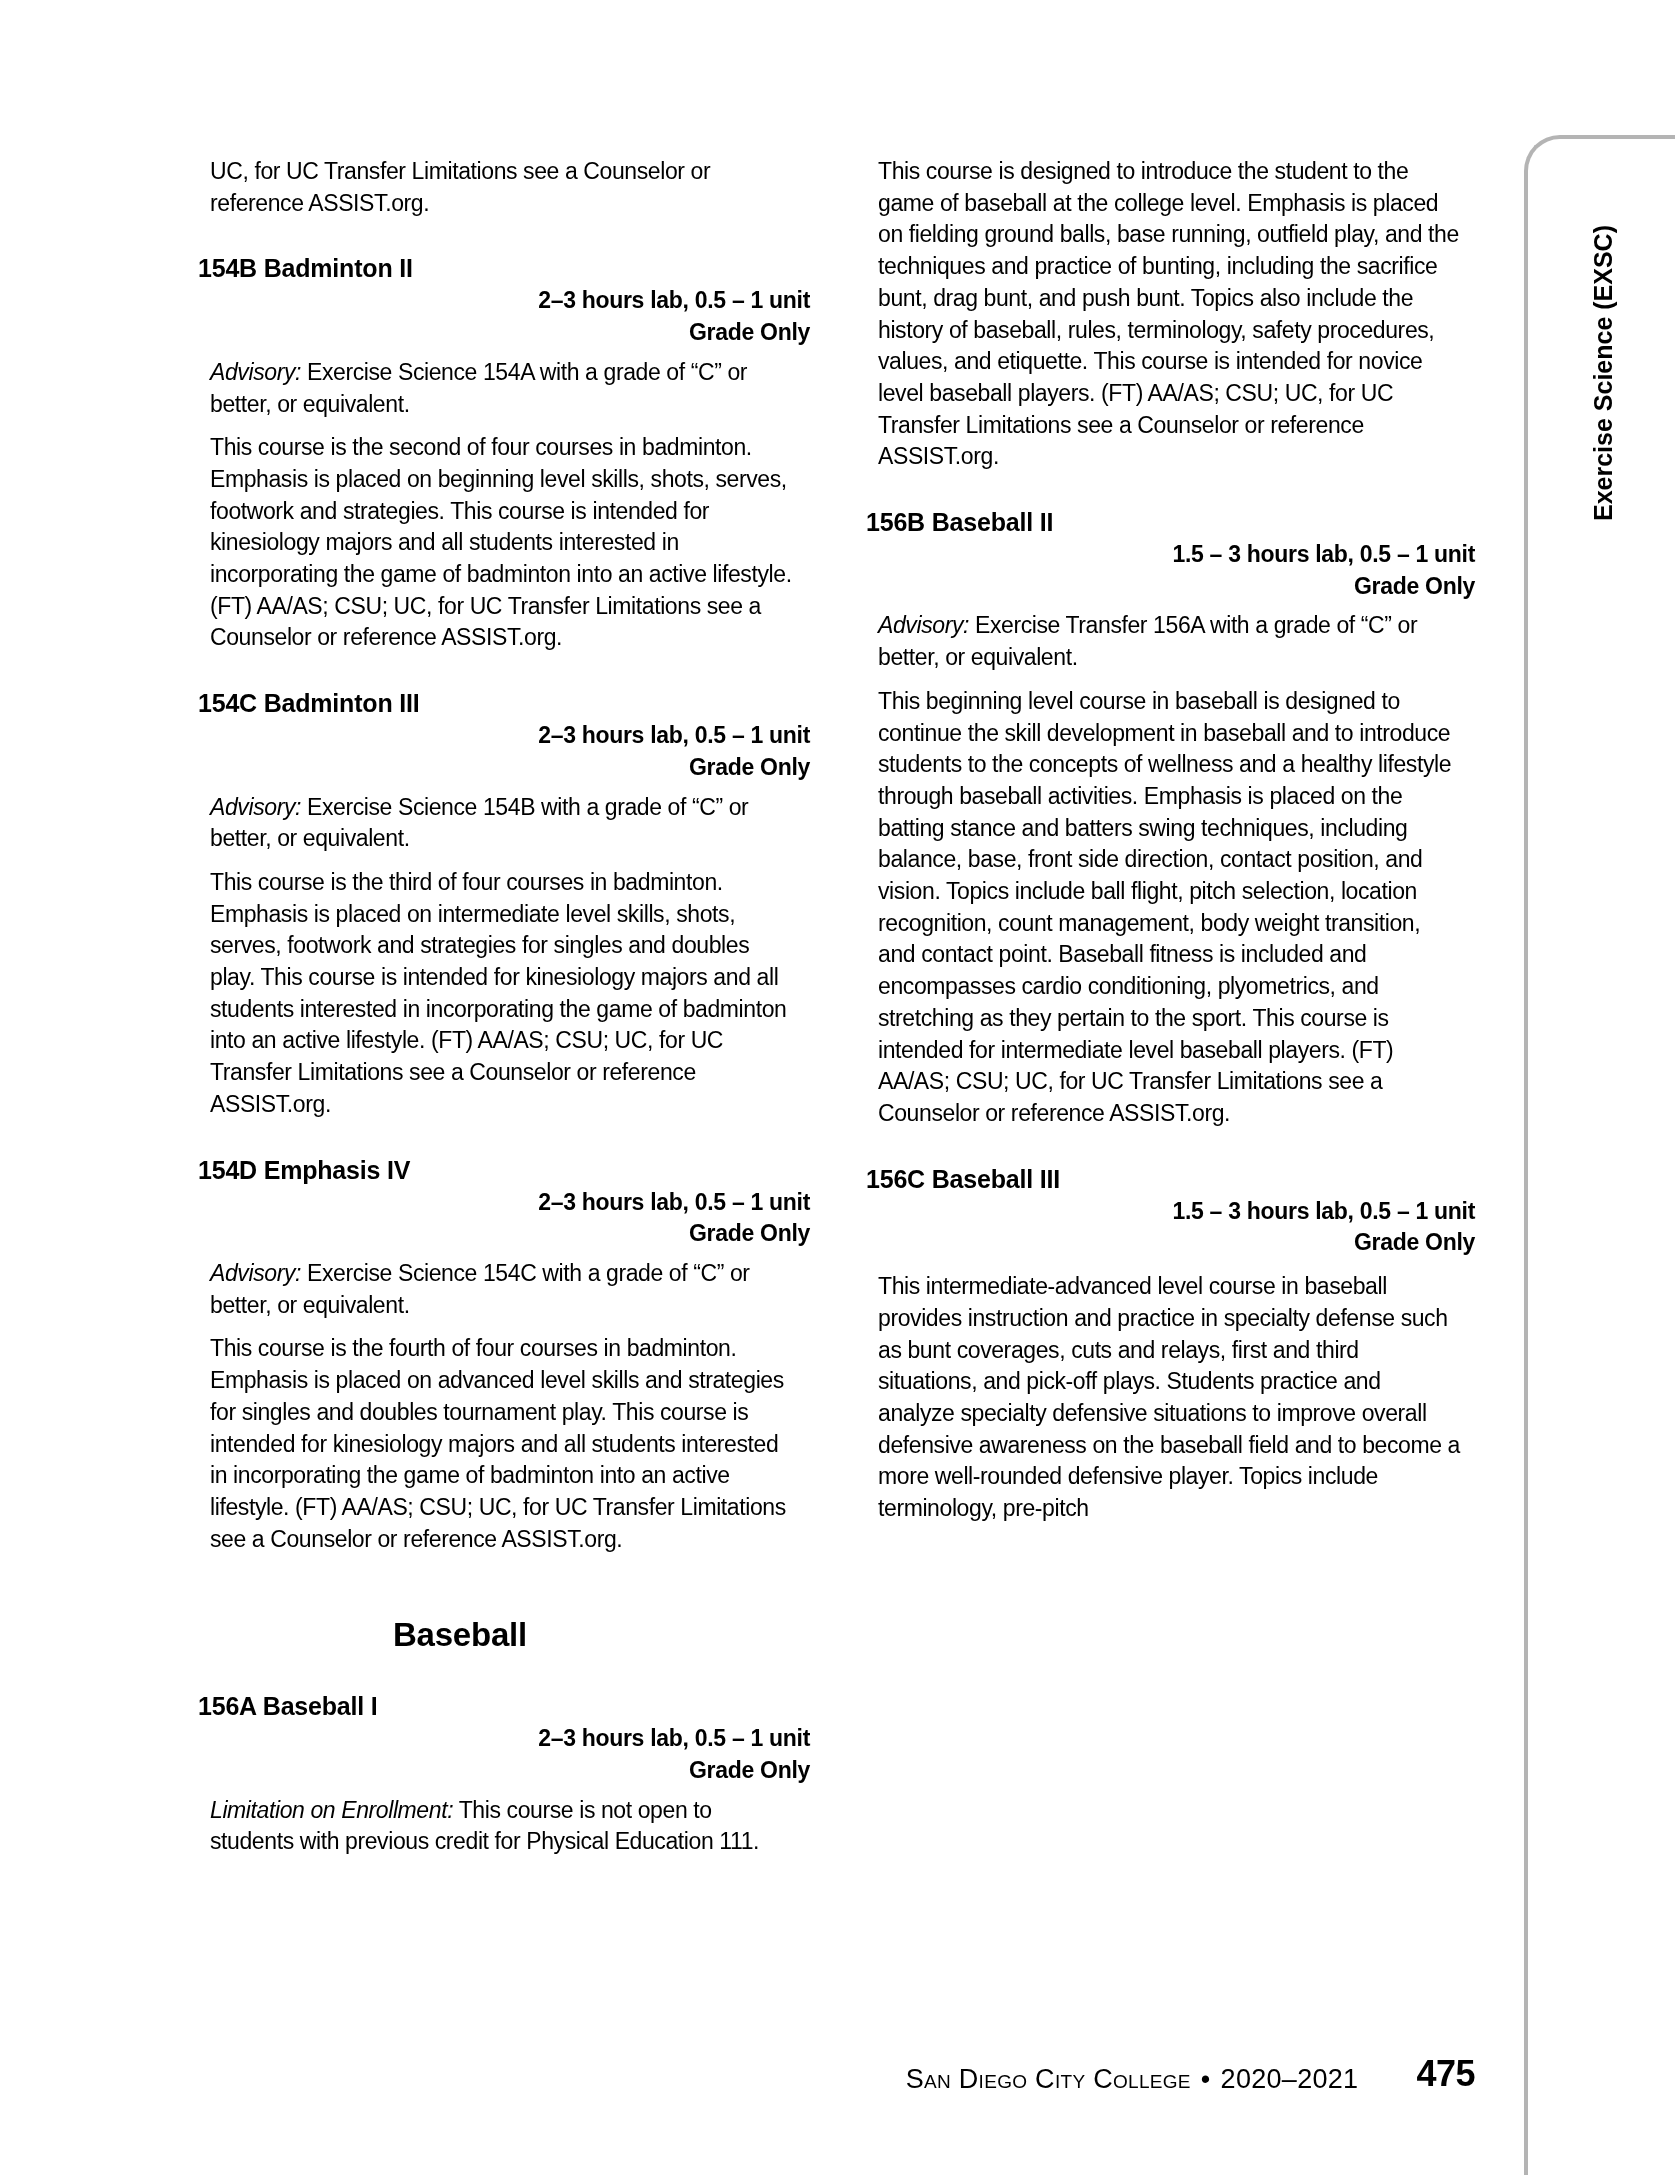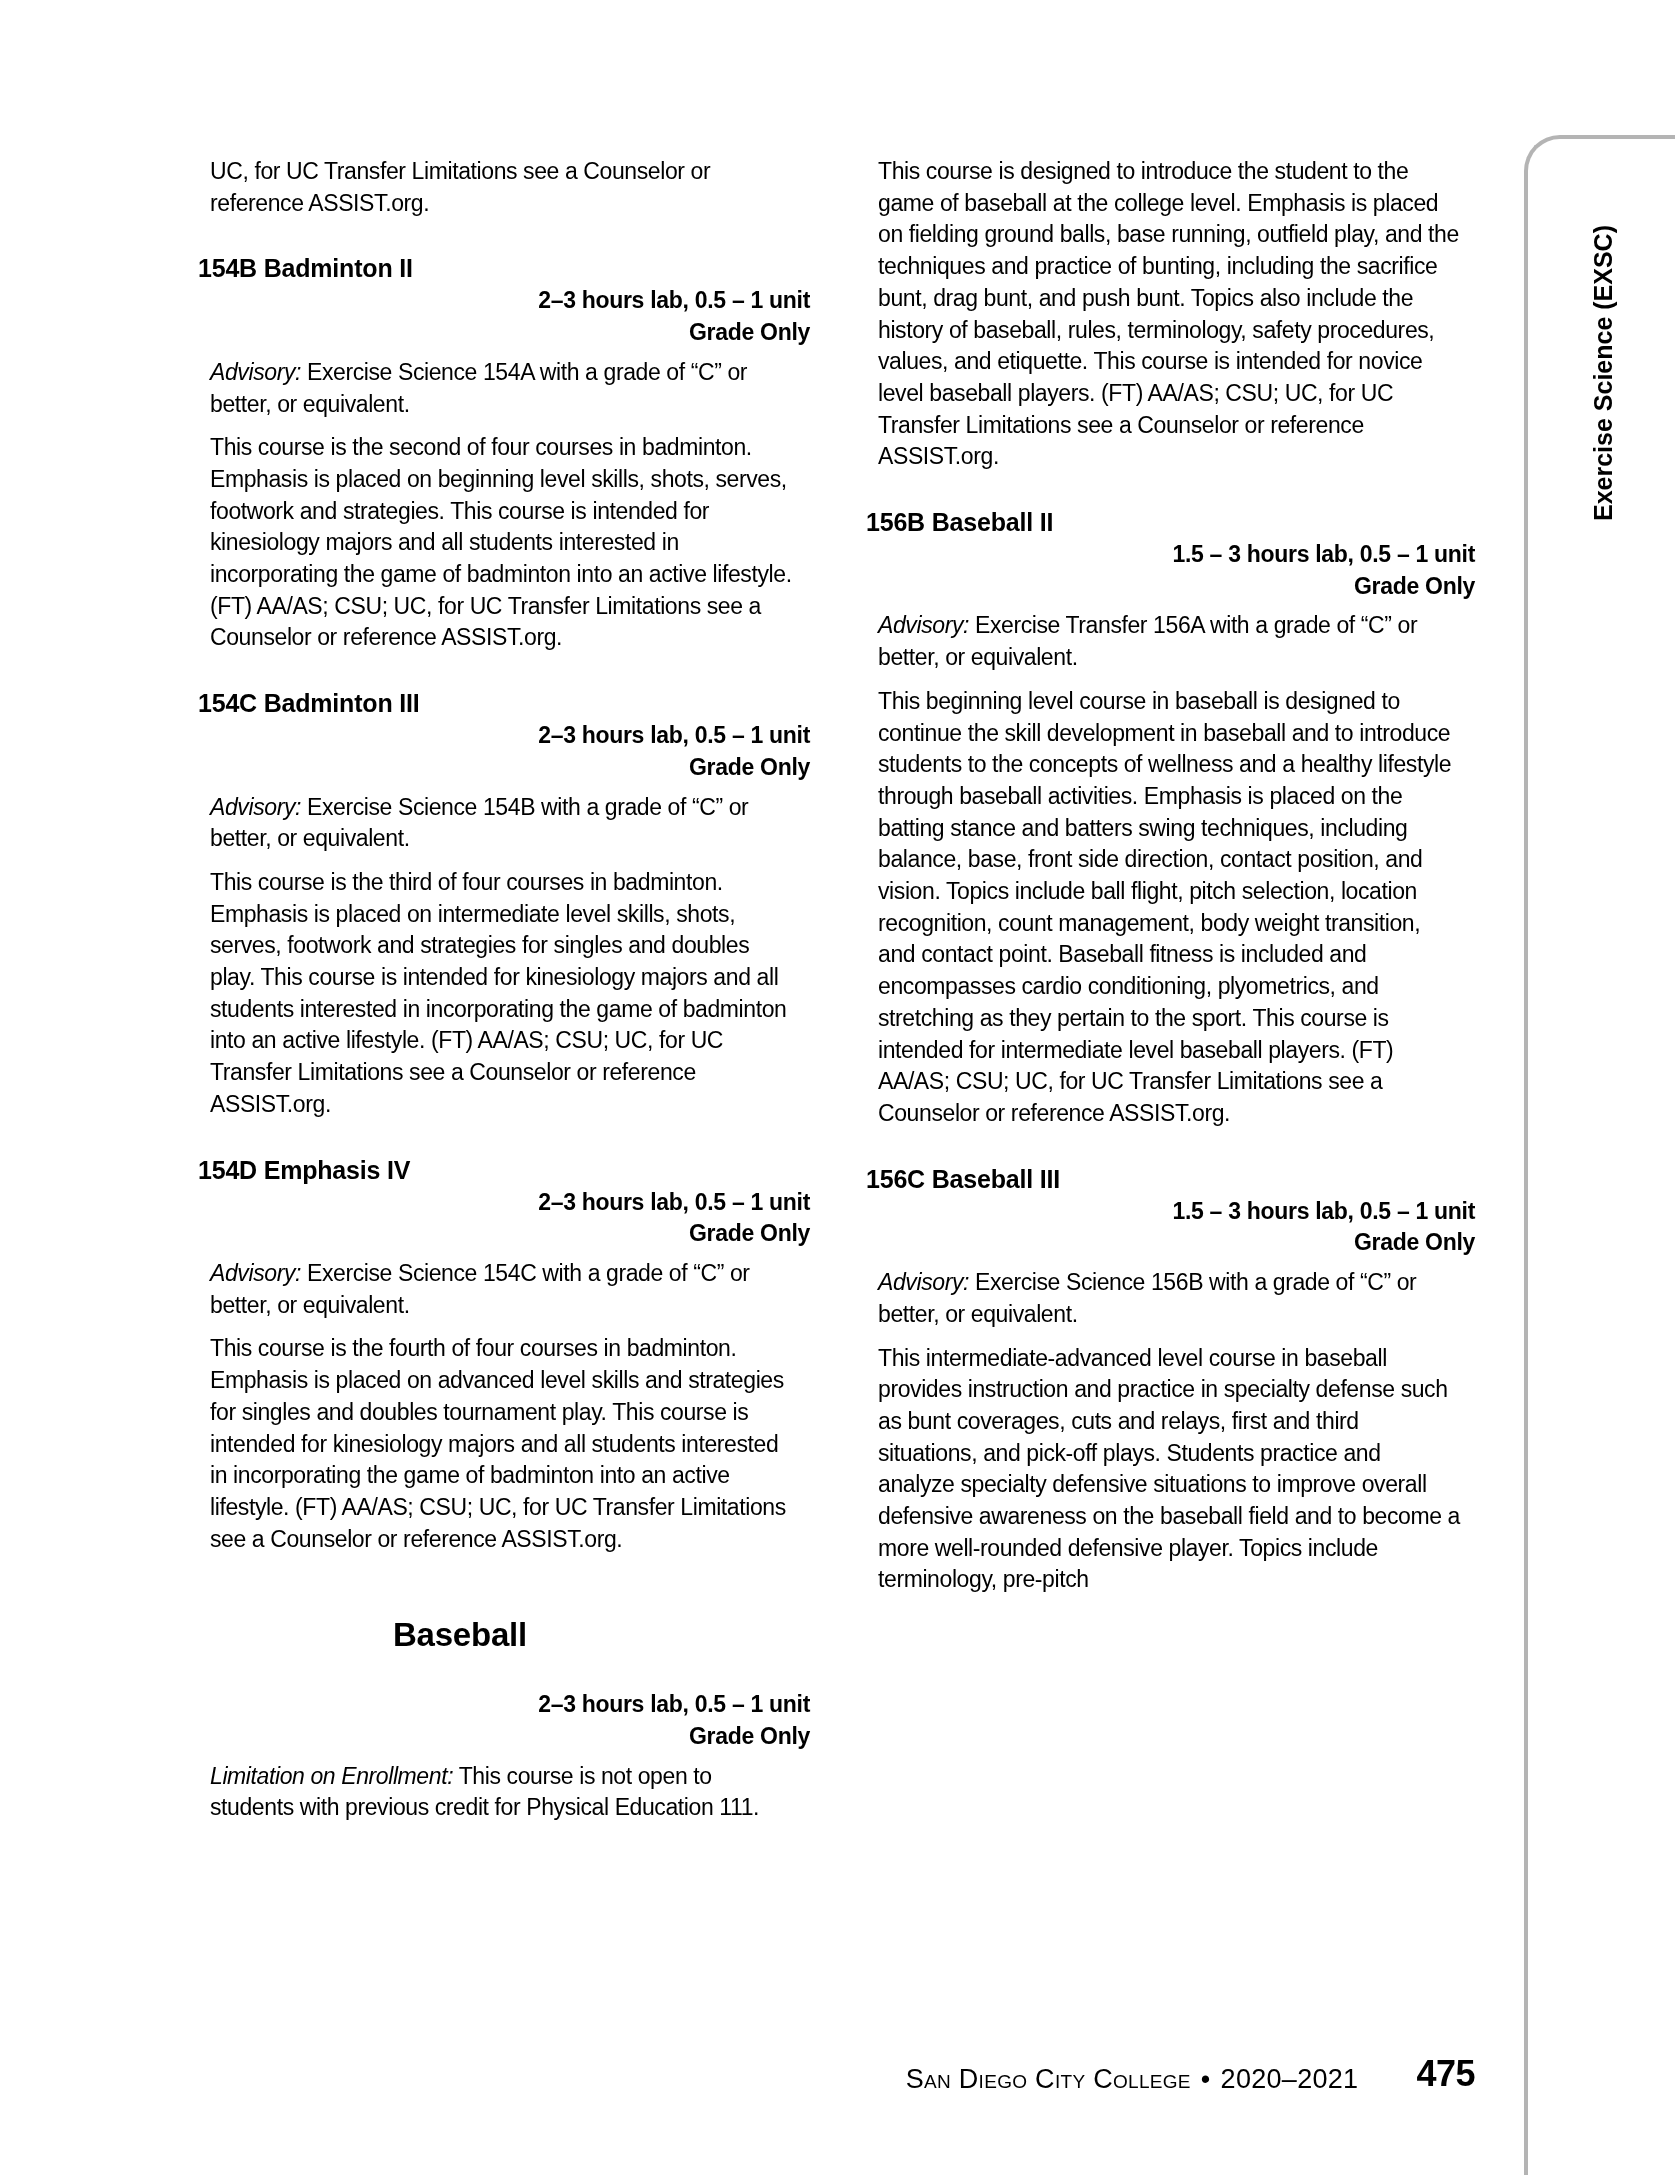--- a/index.html
+++ b/index.html
@@ -126,20 +126,21 @@
       <h3 class="course-title">154D Emphasis IV</h3>
       <div class="course-meta">2–3 hours lab, 0.5 – 1 unit</div>
       <div class="course-meta">Grade Only</div>
       <p class="body-para advisory-para"><i class="adv-label">Advisory:</i> <span>Exercise Science 154C with a grade of “C” or better, or equivalent.</span></p>
       <p class="body-para">This course is the fourth of four courses in badminton. Emphasis is placed on advanced level skills and strategies for singles and doubles tournament play. This course is intended for kinesiology majors and all students interested in incorporating the game of badminton into an active lifestyle. (FT) AA/AS; CSU; UC, for UC Transfer Limitations see a Counselor or reference ASSIST.org.</p>
     </div>
 
     <h2 class="section-heading">Baseball</h2>
 
     <div class="course-block">
+      <h3 class="course-title">156A Baseball I</h3>
       <div class="course-meta">2–3 hours lab, 0.5 – 1 unit</div>
       <div class="course-meta">Grade Only</div>
       <p class="body-para advisory-para"><i class="adv-label">Limitation on Enrollment:</i> <span>This course is not open to students with previous credit for Physical Education 111.</span></p>
     </div>
 
   </div>
 
   <div class="column column-right">
 
     <p class="body-para">This course is designed to introduce the student to the game of baseball at the college level. Emphasis is placed on fielding ground balls, base running, outfield play, and the techniques and practice of bunting, including the sacrifice bunt, drag bunt, and push bunt. Topics also include the history of baseball, rules, terminology, safety procedures, values, and etiquette. This course is intended for novice level baseball players. (FT) AA/AS; CSU; UC, for UC Transfer Limitations see a Counselor or reference ASSIST.org.</p>
@@ -149,21 +150,20 @@
       <div class="course-meta">1.5 – 3 hours lab, 0.5 – 1 unit</div>
       <div class="course-meta">Grade Only</div>
       <p class="body-para advisory-para"><i class="adv-label">Advisory:</i> <span>Exercise Transfer 156A with a grade of “C” or better, or equivalent.</span></p>
       <p class="body-para">This beginning level course in baseball is designed to continue the skill development in baseball and to introduce students to the concepts of wellness and a healthy lifestyle through baseball activities. Emphasis is placed on the batting stance and batters swing techniques, including balance, base, front side direction, contact position, and vision. Topics include ball flight, pitch selection, location recognition, count management, body weight transition, and contact point. Baseball fitness is included and encompasses cardio conditioning, plyometrics, and stretching as they pertain to the sport. This course is intended for intermediate level baseball players. (FT) AA/AS; CSU; UC, for UC Transfer Limitations see a Counselor or reference ASSIST.org.</p>
     </div>
 
     <div class="course-block">
       <h3 class="course-title">156C Baseball III</h3>
       <div class="course-meta">1.5 – 3 hours lab, 0.5 – 1 unit</div>
       <div class="course-meta">Grade Only</div>
-      <p class="body-para advisory-para"><i class="adv-label">Advisory:</i> <span>Exercise Science 156B with a grade of “C” or better, or equivalent.</span></p>
       <p class="body-para">This intermediate-advanced level course in baseball provides instruction and practice in specialty defense such as bunt coverages, cuts and relays, first and third situations, and pick-off plays. Students practice and analyze specialty defensive situations to improve overall defensive awareness on the baseball field and to become a more well-rounded defensive player. Topics include terminology, pre-pitch</p>
     </div>
 
   </div>
 
   <div class="sidebar-rule"></div>
   <div class="sidebar-label">Exercise Science (EXSC)</div>
 
   <div class="footer">
     <div class="footer-line">

